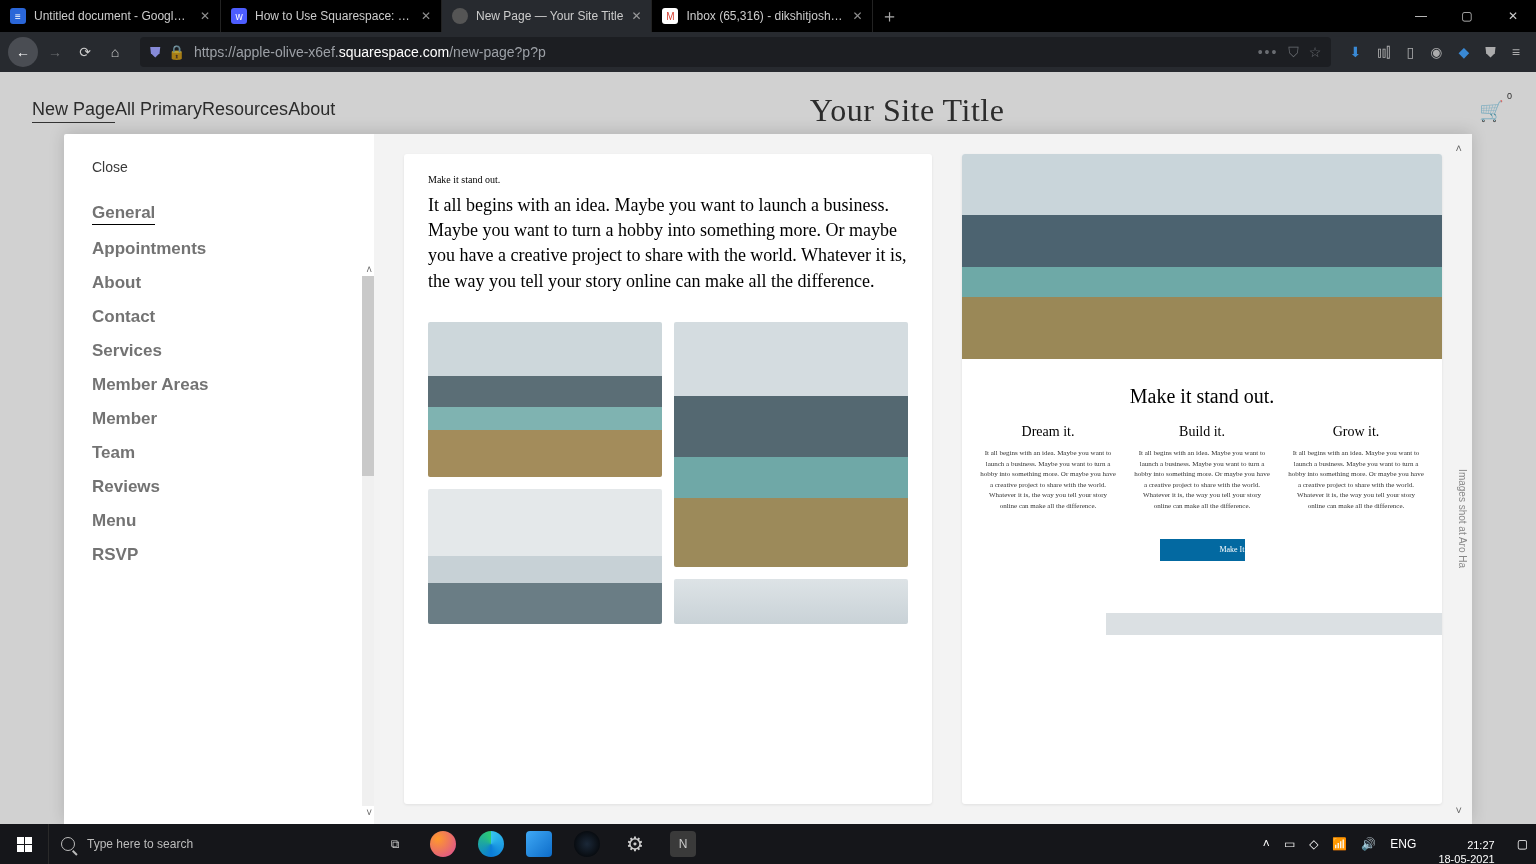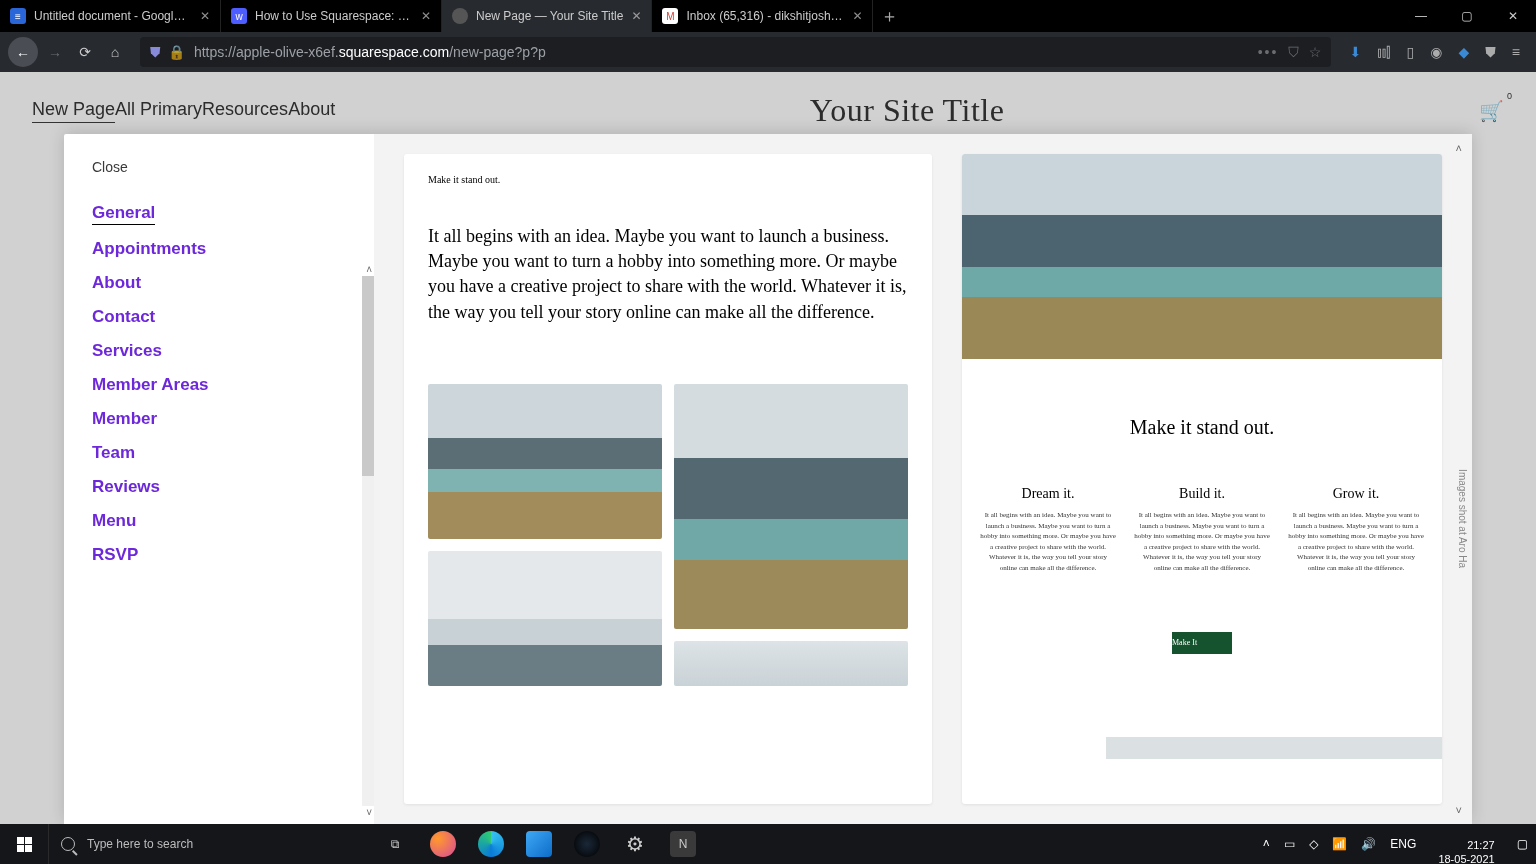--- a/index.html
+++ b/index.html
@@ -29,43 +29,43 @@
   .navlinks{display:flex;font-size:18px;}
   .navlinks span:first-child{border-bottom:1px solid #333;padding-bottom:2px;}
   .siteTitle{flex:1;text-align:center;font-family:'Times New Roman',serif;font-size:32px;letter-spacing:.5px;}
   .cart{position:relative;font-size:20px;}
   .cart .cnt{position:absolute;top:-8px;right:-8px;font-size:9px;}
   .modal{position:absolute;left:64px;right:64px;top:62px;bottom:0;background:#ffffff;box-shadow:0 -2px 16px rgba(0,0,0,.15);display:flex;border-radius:2px 2px 0 0;}
   .side{width:310px;padding:24px 28px;position:relative;box-sizing:border-box;}
   .close{font-size:14px;color:#3a3a3a;margin-bottom:28px;display:inline-block;}
   .addpage{font-size:26px;font-weight:700;margin-bottom:34px;}
   .addblank{font-size:17px;font-weight:700;margin-bottom:22px;}
-  .cats{display:flex;flex-direction:column;gap:14px;font-size:17px;font-weight:700;color:#6d28d9;max-height:calc(100% - 160px);overflow:hidden;}
+  .cats{display:flex;flex-direction:column;gap:14px;font-size:17px;font-weight:700;color:#737373;max-height:calc(100% - 160px);overflow:hidden;}
   .cats .sel{border-bottom:1.5px solid #000;width:fit-content;padding-bottom:1px;}
   .sidebarScroll{position:absolute;right:0;top:142px;width:12px;height:calc(100% - 160px);background:#f0f0f0;}
   .sidebarThumb{background:#c9c9c9;width:100%;height:200px;}
   .sideChevUp{position:absolute;right:2px;top:130px;font-size:10px;color:#666;}
   .sideChevDn{position:absolute;right:2px;bottom:6px;font-size:10px;color:#666;}
   .gallery{flex:1;background:#f3f3f3;padding:20px 30px;overflow:hidden;display:flex;gap:30px;position:relative;}
-  .card{background:#fff;flex:1;border-radius:3px;box-shadow:0 1px 3px rgba(0,0,0,.08);padding:20px 24px;display:flex;flex-direction:column;min-width:0;gap:31px;}
+  .card{background:#fff;flex:1;border-radius:3px;box-shadow:0 1px 3px rgba(0,0,0,.08);padding:20px 24px;display:flex;flex-direction:column;min-width:0;}
   .eyebrow{font:10px 'Times New Roman',serif;}
   .lead{font:400 18px/1.4 'Times New Roman',serif;margin-top:8px;}
   .imgGrid{margin-top:28px;display:grid;grid-template-columns:1fr 1fr;gap:12px;}
   .ph{border-radius:2px;overflow:hidden}
   .phA{height:155px;background:linear-gradient(180deg,#cdd7db 0 35%,#5b6e76 35% 55%,#7fb3b1 55% 70%,#a38c5b 70% 100%);}
   .phB{height:245px;background:linear-gradient(180deg,#d4dce0 0 30%,#546871 30% 55%,#6fa8a7 55% 72%,#9c8a5a 72% 100%);}
   .phC{height:135px;background:linear-gradient(180deg,#e4e8ea 0 50%,#c7d1d6 50% 70%,#6a7d85 70% 100%);}
   .phD{height:45px;background:linear-gradient(180deg,#dde3e6,#c9d2d7);}
   .phWide{height:205px;background:linear-gradient(180deg,#c9d5da 0 30%,#4c6370 30% 55%,#6ea9a7 55% 70%,#9a8857 70% 100%);}
   .heroTitle{font:400 20px 'Times New Roman',serif;text-align:center;margin:26px 0 16px;}
   .cols{display:flex;gap:18px;}
   .col{flex:1;text-align:center;}
   .colT{font:400 14px 'Times New Roman',serif;margin-bottom:8px;}
   .colP{font:400 7px/1.5 'Times New Roman',serif;color:#333;}
-  .cta{margin:28px auto 0;width:60px;height:22px;background:#14532d;color:#fff;font:8px/22px 'Times New Roman',serif;text-align:left;}
+  .cta{margin:28px auto 0;width:60px;height:22px;background:#0369a1;color:#fff;font:8px/22px 'Times New Roman',serif;text-align:right;padding-left:25px;}
   .phBottom{height:22px;background:#dbe0e3;margin-top:52px;margin-left:auto;width:70%;}
   .gChevUp{position:absolute;right:10px;top:8px;font-size:11px;color:#666;}
   .gChevDn{position:absolute;right:10px;bottom:8px;font-size:11px;color:#666;}
   .vtext{position:absolute;right:4px;top:50%;writing-mode:vertical-rl;font-size:10px;color:#888;transform:translateY(-10%);}
   .taskbar{position:absolute;bottom:0;left:0;right:0;height:40px;background:#15161a;display:flex;align-items:center;color:#fff;font-size:12px;}
   .start{width:48px;display:flex;align-items:center;justify-content:center;}
   .winlogo{display:grid;grid-template-columns:7px 7px;grid-template-rows:7px 7px;gap:1px;}
   .winlogo span{background:#fff;}
   .search{flex:0 0 300px;display:flex;align-items:center;background:#15161a;height:100%;color:#bcbcbc;padding-left:12px;border-left:1px solid #2a2a2a;}
   .search .mag{margin-right:12px;border:1.5px solid #bcbcbc;border-radius:50%;width:12px;height:12px;position:relative;}

